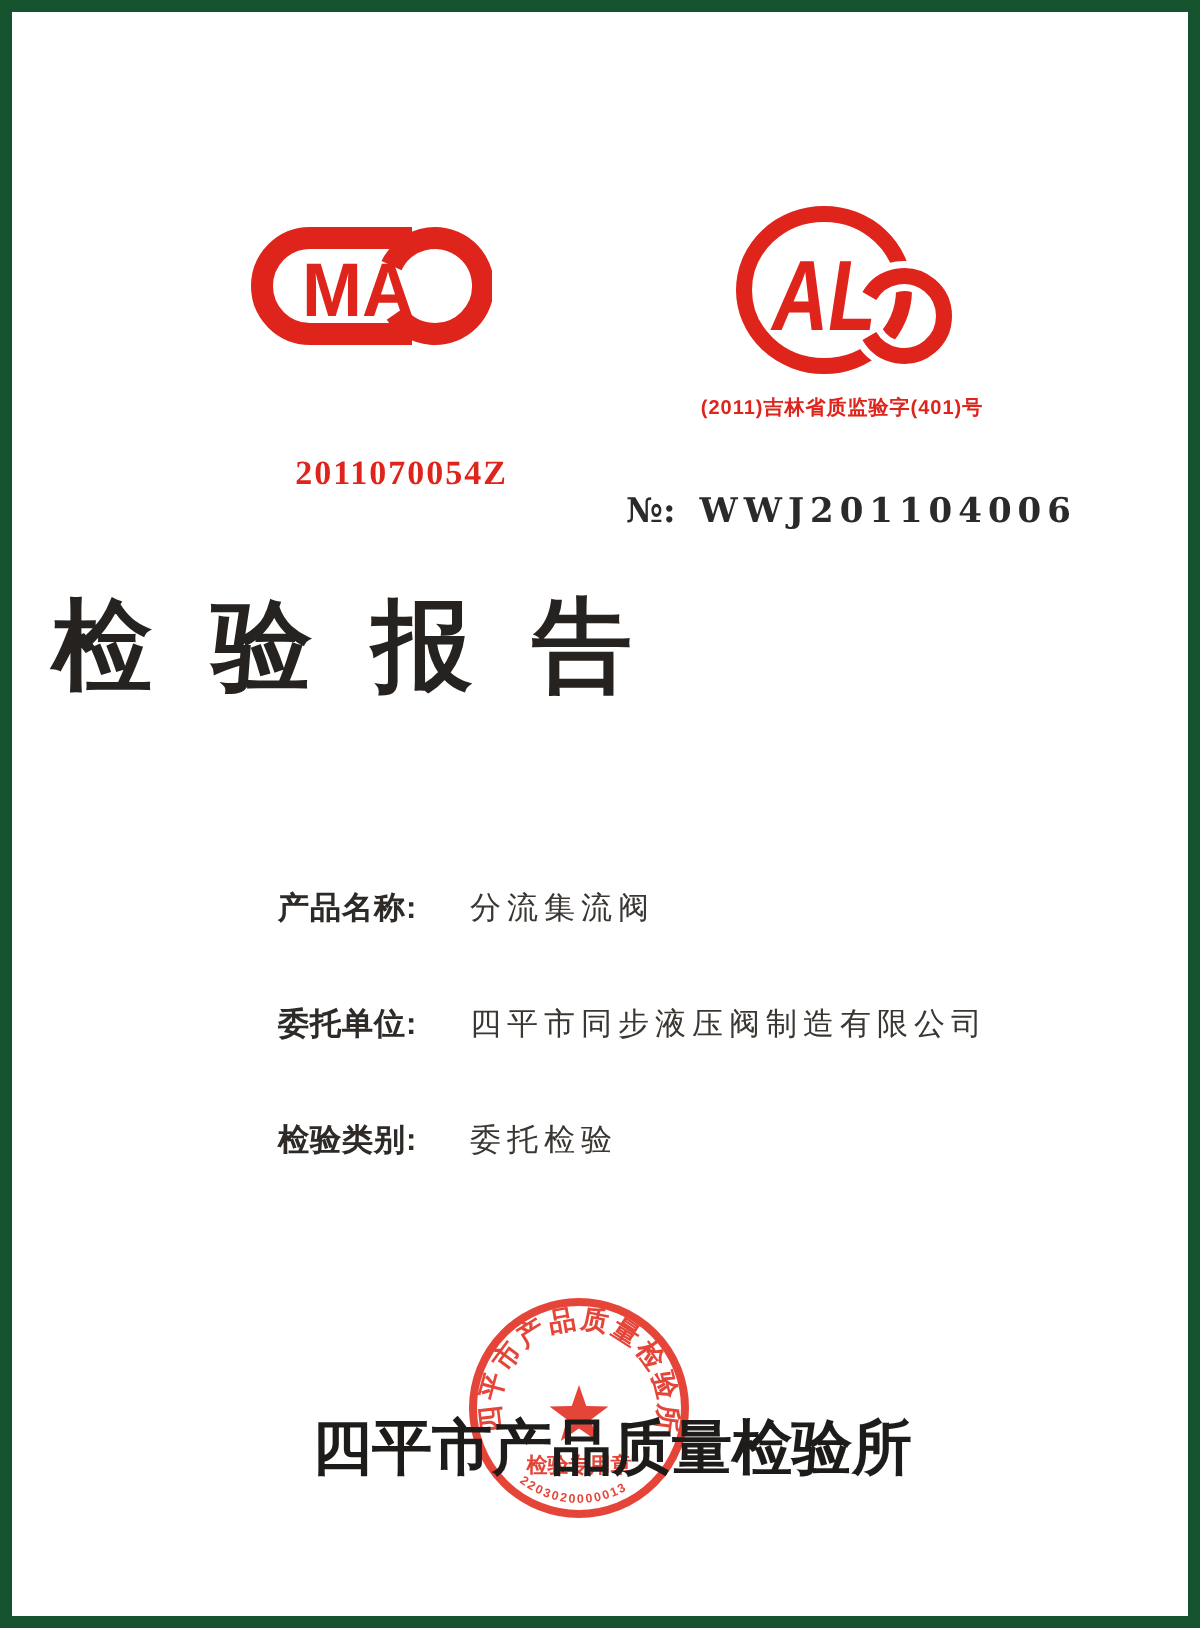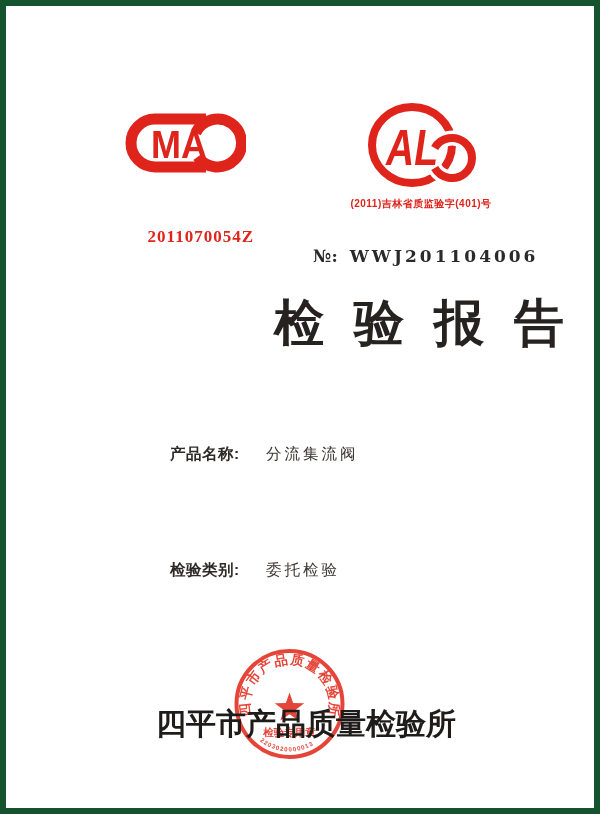--- a/index.html
+++ b/index.html
@@ -15,27 +15,27 @@
   .cal-logo{position:absolute;left:360px;top:95px;width:112px;height:90px;}
   .cal-number{position:absolute;left:325px;top:191px;width:180px;text-align:center;
               color:#df241c;font-weight:bold;font-size:10px;letter-spacing:0.5px;}
 
   
   .report-no{position:absolute;left:307px;top:240px;color:#2a2a2a;
              font-family:"DejaVu Serif",serif;font-size:17px;font-weight:bold;}
   .report-no .num{margin-left:12px;letter-spacing:3px;}
 
   
-  .title{position:absolute;top:284px;left:0;right:0;text-align:right;
+  .title{position:absolute;top:284px;left:0;right:0;text-align:left;
          font-size:50px;font-weight:900;color:#262220;
-         letter-spacing:30px;padding-left:20px;margin-left:48px;}
+         letter-spacing:30px;padding-left:20px;}
 
   
   .field{position:absolute;left:133px;font-size:15.5px;white-space:nowrap;}
-  .field .lbl{font-weight:bold;color:#2e2a28;letter-spacing:0.5px;margin-left:31px;}
+  .field .lbl{font-weight:bold;color:#2e2a28;letter-spacing:0.5px;}
   .field .val{margin-left:22px;color:#3a3632;letter-spacing:3px;
               font-family:"Liberation Serif",serif;}
   .field.r1{top:438px;}
   .field.r2{top:496px;}
   .field.r3{top:554px;}
 
   
   .stamp{position:absolute;left:225px;top:640px;width:117px;height:117px;z-index:1;opacity:0.93;}
   .stamp text{font-weight:bold;}
   .institute{position:absolute;left:0;right:0;top:698px;text-align:center;z-index:2;
@@ -64,20 +64,24 @@
   <div class="report-no">
     <span>№:</span><span class="num">WWJ201104006</span>
   </div>
 
   <div class="title">检验报告</div>
 
   <div class="field r1">
     <span class="lbl">产品名称:</span>
     <span class="val">分流集流阀</span>
   </div>
+  <div class="field r2">
+    <span class="lbl">委托单位:</span>
+    <span class="val">四平市同步液压阀制造有限公司</span>
+  </div>
   <div class="field r3">
     <span class="lbl">检验类别:</span>
     <span class="val">委托检验</span>
   </div>
 
   <svg class="stamp" viewBox="0 0 117 117">
     <circle cx="58.5" cy="58" r="53" fill="none" stroke="#e4382b" stroke-width="4"></circle>
     <defs>
       <path id="arcTop" d="M 20.91 71.68 A 40 40 0 1 1 96.09 71.68" fill="none"></path>
       <path id="arcBot" d="M 27.97 94.38 A 47.5 47.5 0 0 0 89.03 94.38" fill="none"></path>

